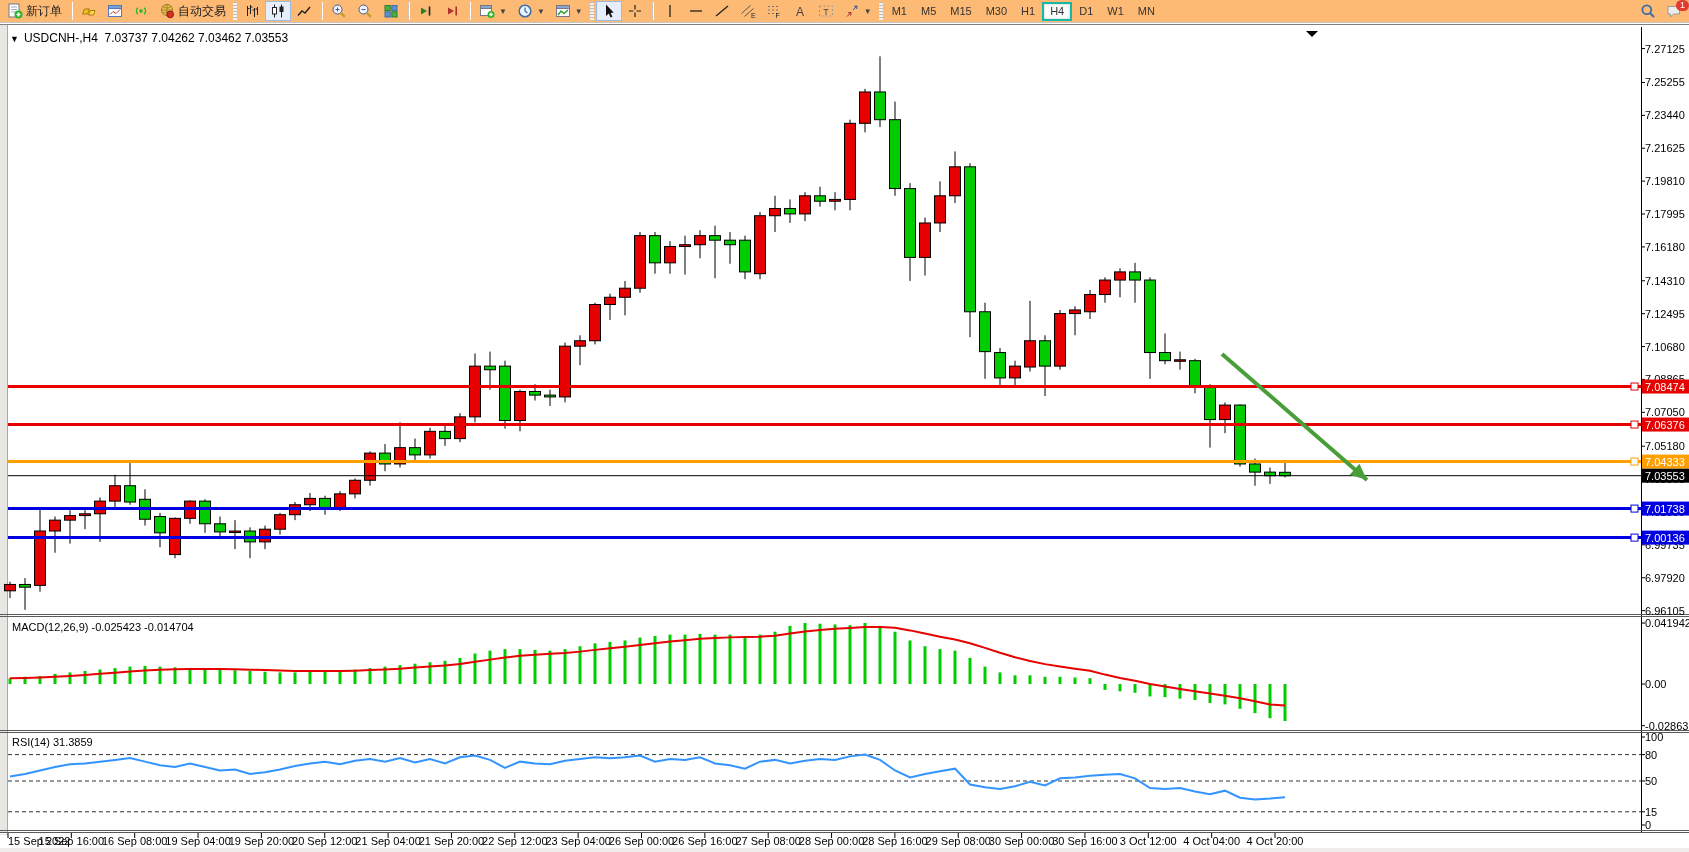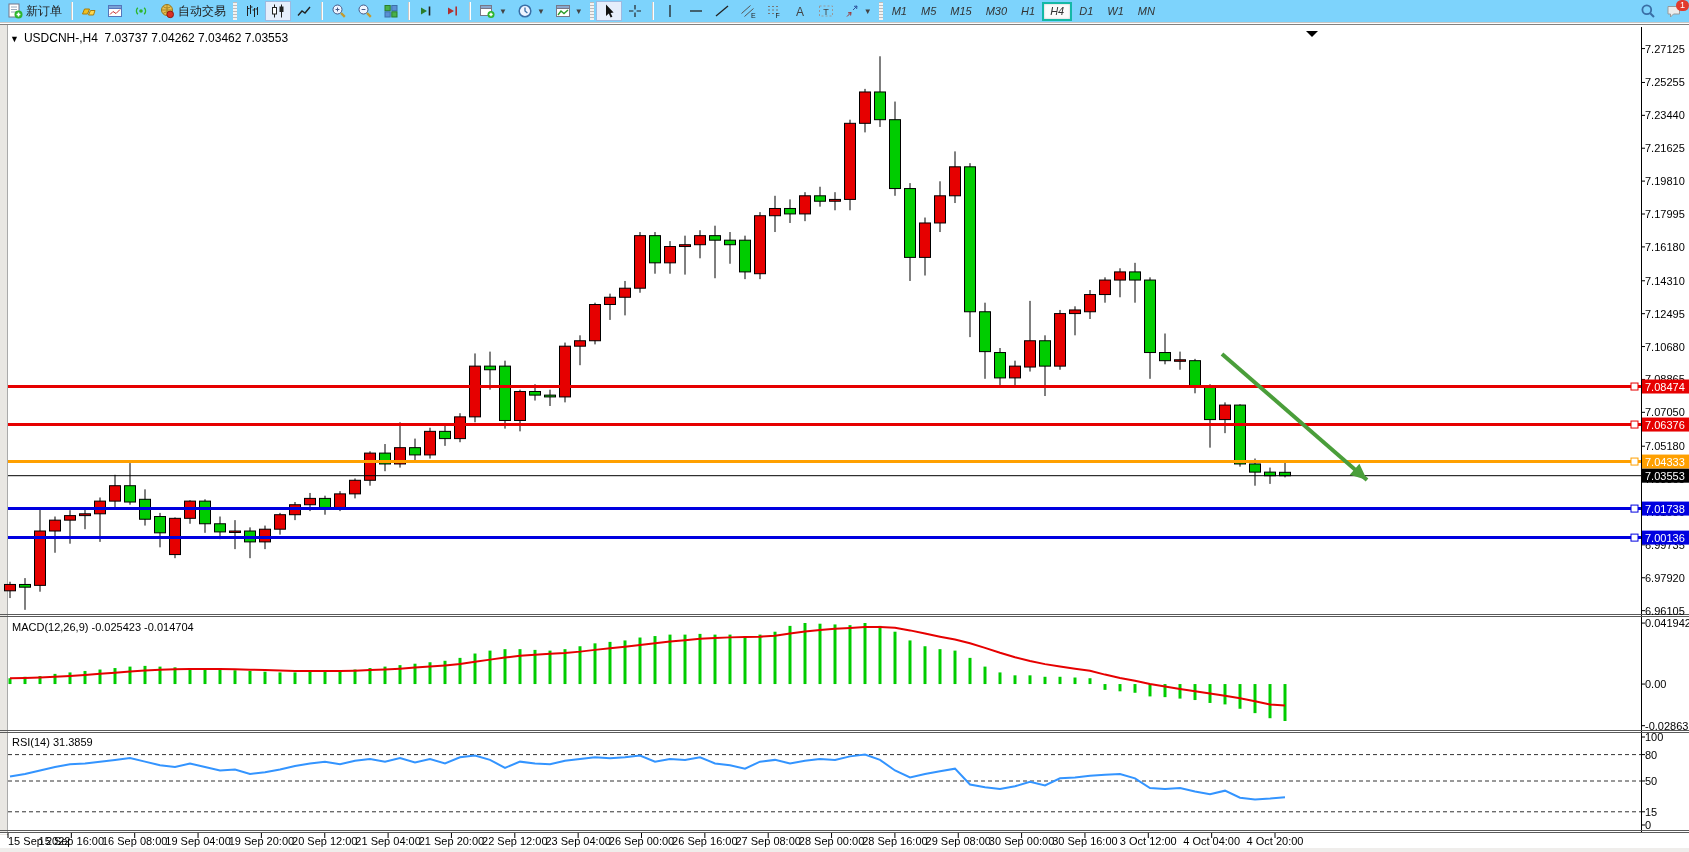--- a/index.html
+++ b/index.html
@@ -1,28 +1,28 @@
 <!DOCTYPE html>
 <html><head>
 <meta charset="utf-8">
 <style>
   html,body{margin:0;padding:0;background:#fff;font-family:"Liberation Sans",sans-serif;}
   #app{position:relative;width:1689px;height:852px;overflow:hidden;background:#fff;}
   
-  #toolbar{position:absolute;left:0;top:0;width:1689px;height:23px;background:#7dd3fc;
+  #toolbar{position:absolute;left:0;top:0;width:1689px;height:23px;background:#fdba74;
            border-bottom:1px solid #c8c6c4;display:flex;align-items:center;padding:0 2px;box-sizing:border-box;}
   .tbtn{display:flex;align-items:center;gap:3px;height:20px;padding:0 4px;border:1px solid transparent;
         background:transparent;font-size:12px;color:#222;cursor:default;position:relative;}
   .tbtn.active{border:1px solid #9db9e0;background:#e6eefb;}
   .tbtn svg{display:block;}
   .tlabel{font-size:12px;white-space:nowrap;}
   .caret{font-size:8px;color:#444;margin-left:1px;}
   .sep{width:1px;height:18px;background:#c9c7c5;margin:0 4px;box-shadow:1px 0 0 #ffffff;}
   .grip{width:4px;height:18px;margin:0 2px;background:repeating-linear-gradient(#bbb 0 1px,#f3f2f1 1px 3px);}
-  .tf{height:19px;padding:0 6px;border:1px solid transparent;background:transparent;font-size:11px;color:#333;font-style:italic;}
+  .tf{height:19px;padding:0 6px;border:1px solid transparent;background:transparent;font-size:11px;color:#333;}
   .tf.active{border:2px solid #14b8a6;background:#fbfbfb;box-shadow:inset 0 0 2px #bbb;}
   .spacer{flex:1;}
   .badge{position:absolute;top:-2px;right:-3px;background:#e23b2e;color:#fff;border-radius:7px;
          font-size:9px;line-height:11px;min-width:11px;text-align:center;padding:0 1px;}
   
   #chartwin{position:absolute;left:0;top:24px;width:1689px;height:828px;background:#fff;
             border-top:1px solid #808080;}
   #title{position:absolute;left:10px;top:6px;font-size:12px;color:#000;z-index:5;}
   #title .tri{font-size:9px;margin-right:5px;}
   svg text{font-family:"Liberation Sans",sans-serif;}

